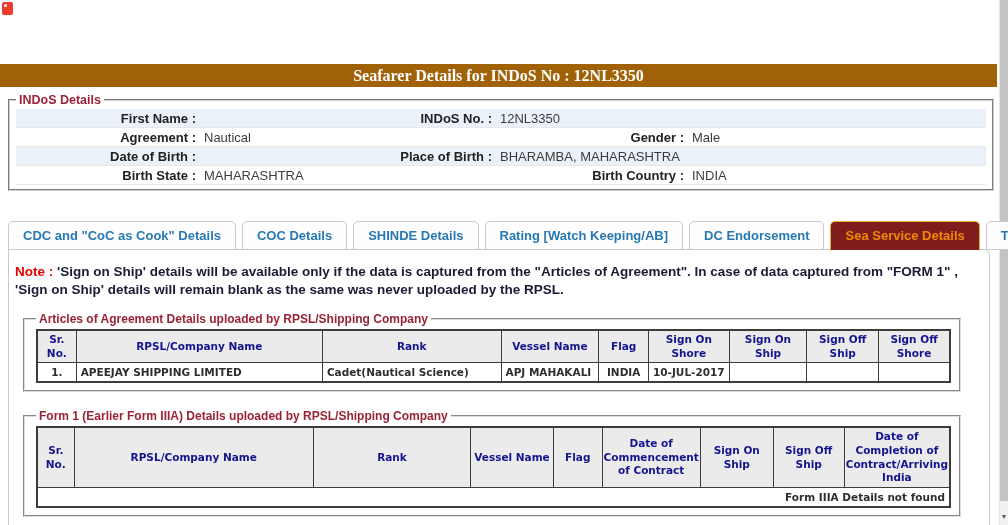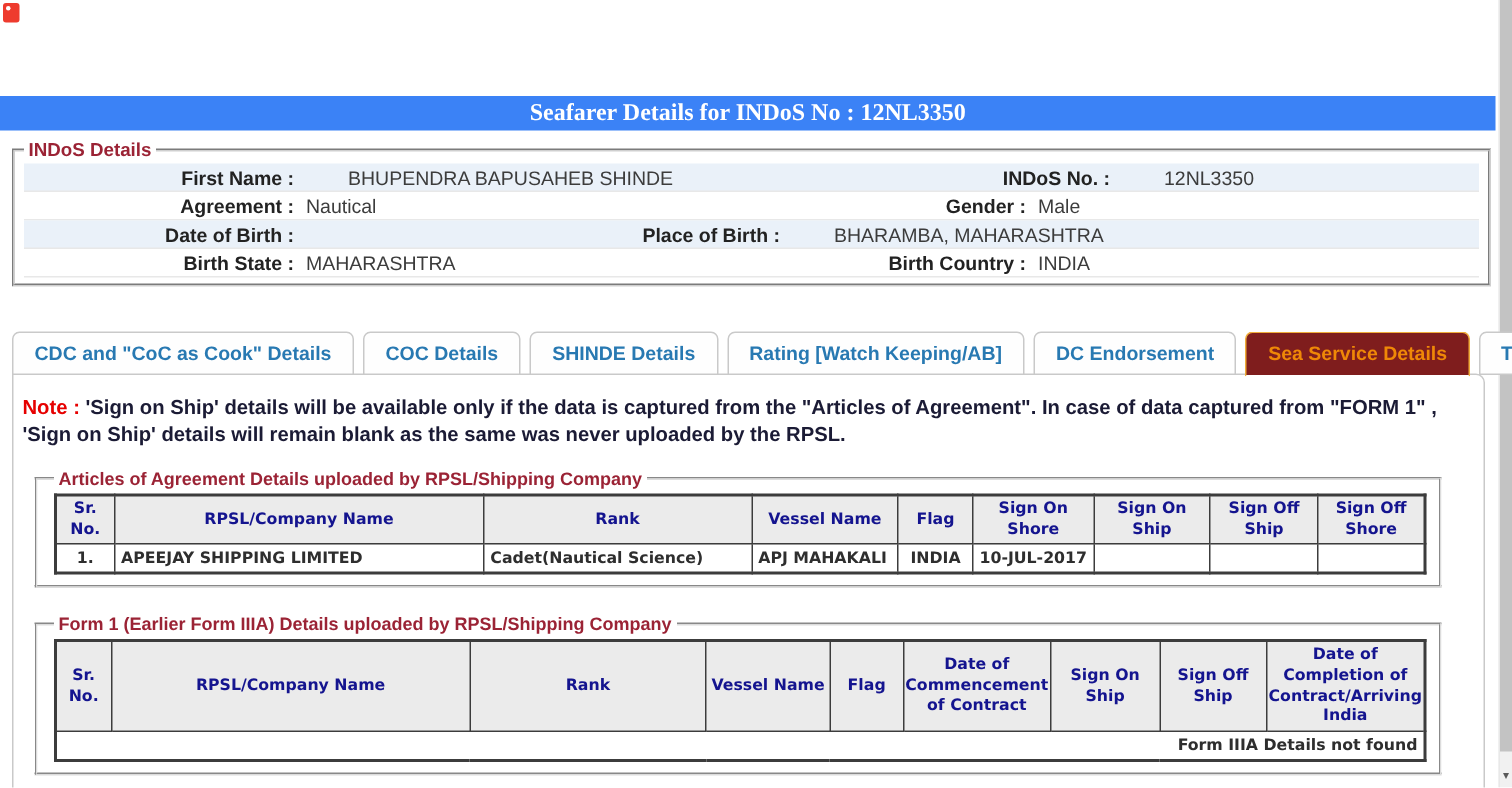--- a/index.html
+++ b/index.html
@@ -22,21 +22,21 @@
   .broken-img .dot {
     position:absolute; left:2px; top:2px;
     width:3px; height:3px; border-radius:50%;
     background:#ffffff; display:block;
   }
 
   
   .header-bar {
     margin-top:64px;
     height:23px;
-    background:#3b82f6;
+    background:#a16207;
     color:#ffffff;
     font-family:"Liberation Serif", serif;
     font-weight:bold;
     font-size:16px;
     text-align:center;
     line-height:23px;
   }
 
   
   fieldset {
@@ -51,21 +51,21 @@
     padding:0 3px;
   }
   .indos-grid { width:100%; }
   .indos-row {
     display:grid;
     grid-template-columns:185px 296px 192px 1fr;
     height:19px; line-height:19px;
     font-size:13px;
     border-bottom:1px solid #e8e8e8;
   }
-  .indos-row.alt { background:#eaf1f9;gap:28px; }
+  .indos-row.alt { background:#eaf1f9; }
   .indos-label { text-align:right; font-weight:bold; color:#222; padding-right:5px; white-space:nowrap; }
   .indos-value { text-align:left; color:#3c3c3c; padding-left:3px; white-space:nowrap; }
 
   
   .tabs {
     display:flex;
     margin:30px 0 0 8px;
     position:relative;
     z-index:2;
   }
@@ -182,21 +182,20 @@
     <span class="dot"></span>
   </div>
 
   <div class="header-bar">Seafarer Details for INDoS No : 12NL3350</div>
 
   <fieldset>
     <legend>INDoS Details</legend>
     <div class="indos-grid">
       <div class="indos-row alt">
         <div class="indos-label">First Name :</div>
-        <div class="indos-value">BHUPENDRA BAPUSAHEB SHINDE</div>
         <div class="indos-label">INDoS No. :</div>
         <div class="indos-value">12NL3350</div>
       </div>
       <div class="indos-row">
         <div class="indos-label">Agreement :</div>
         <div class="indos-value">Nautical</div>
         <div class="indos-label">Gender :</div>
         <div class="indos-value">Male</div>
       </div>
       <div class="indos-row alt">

